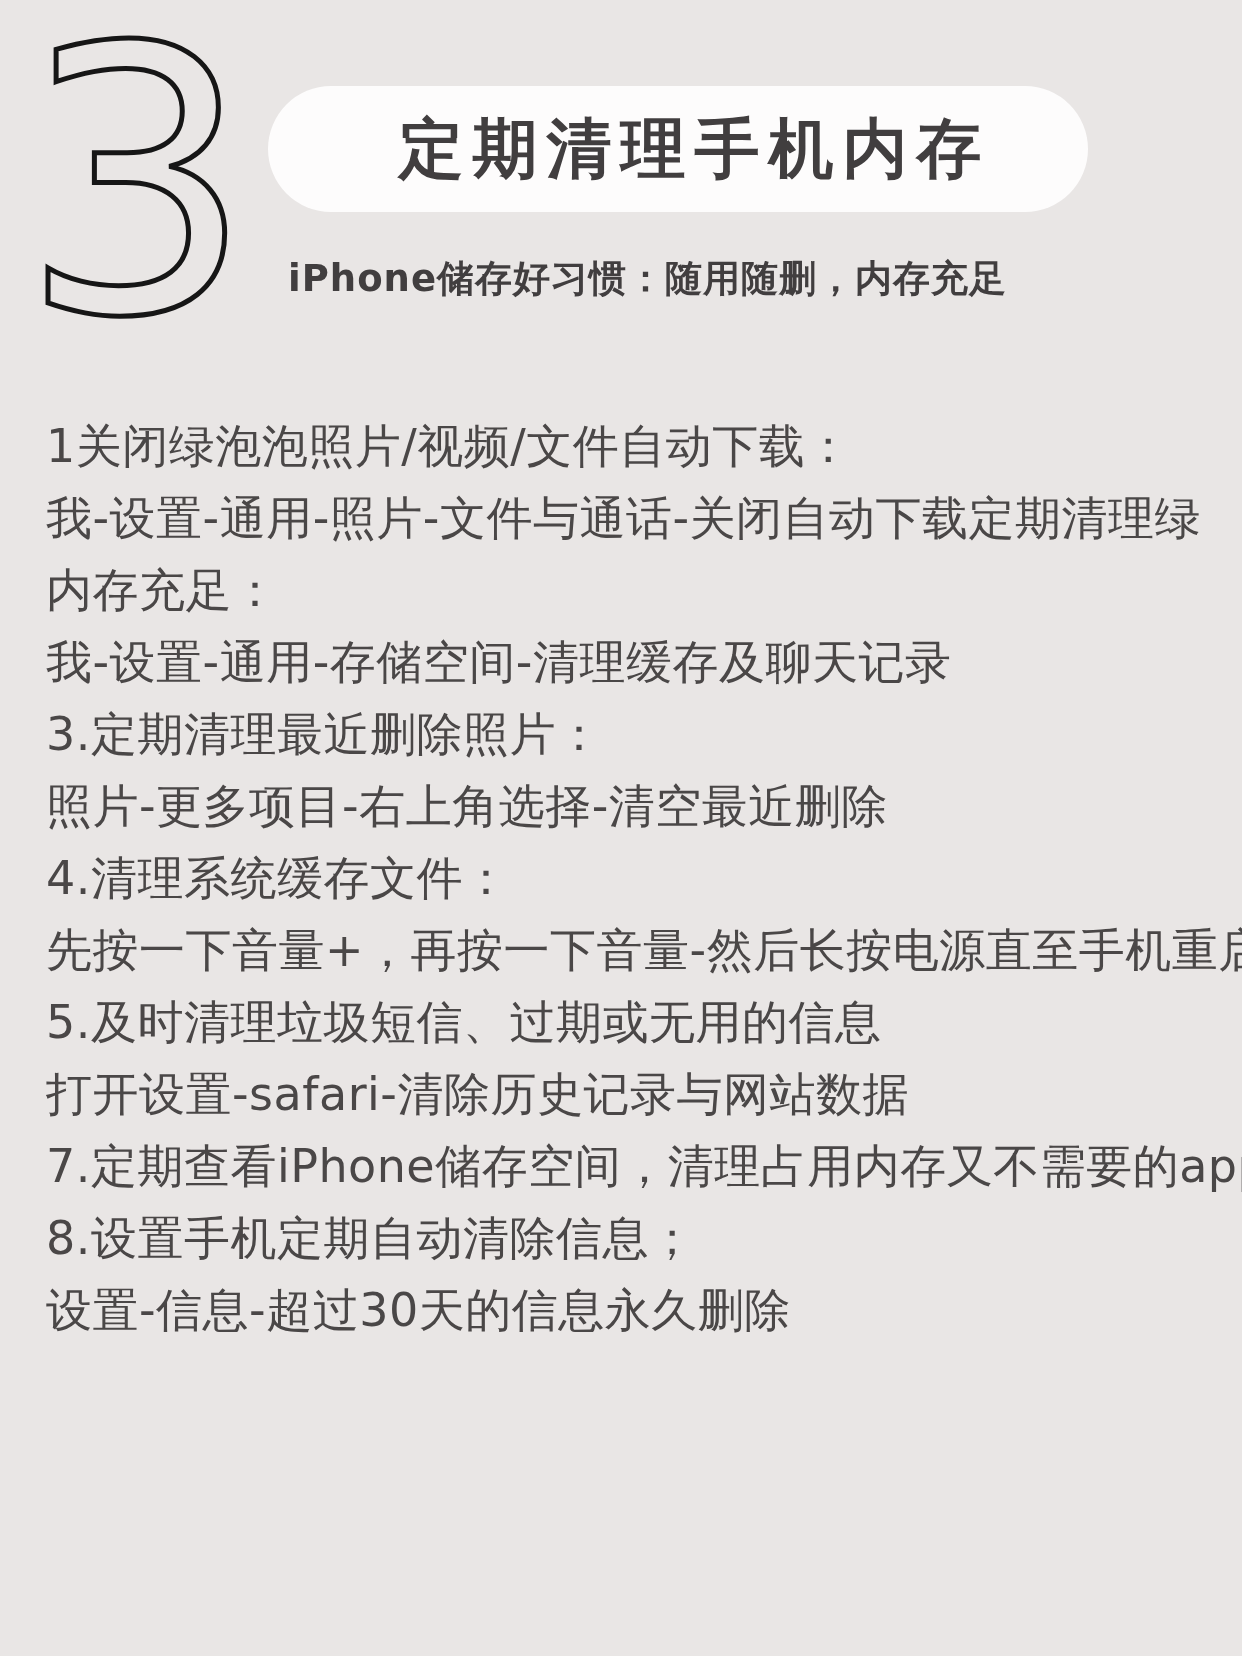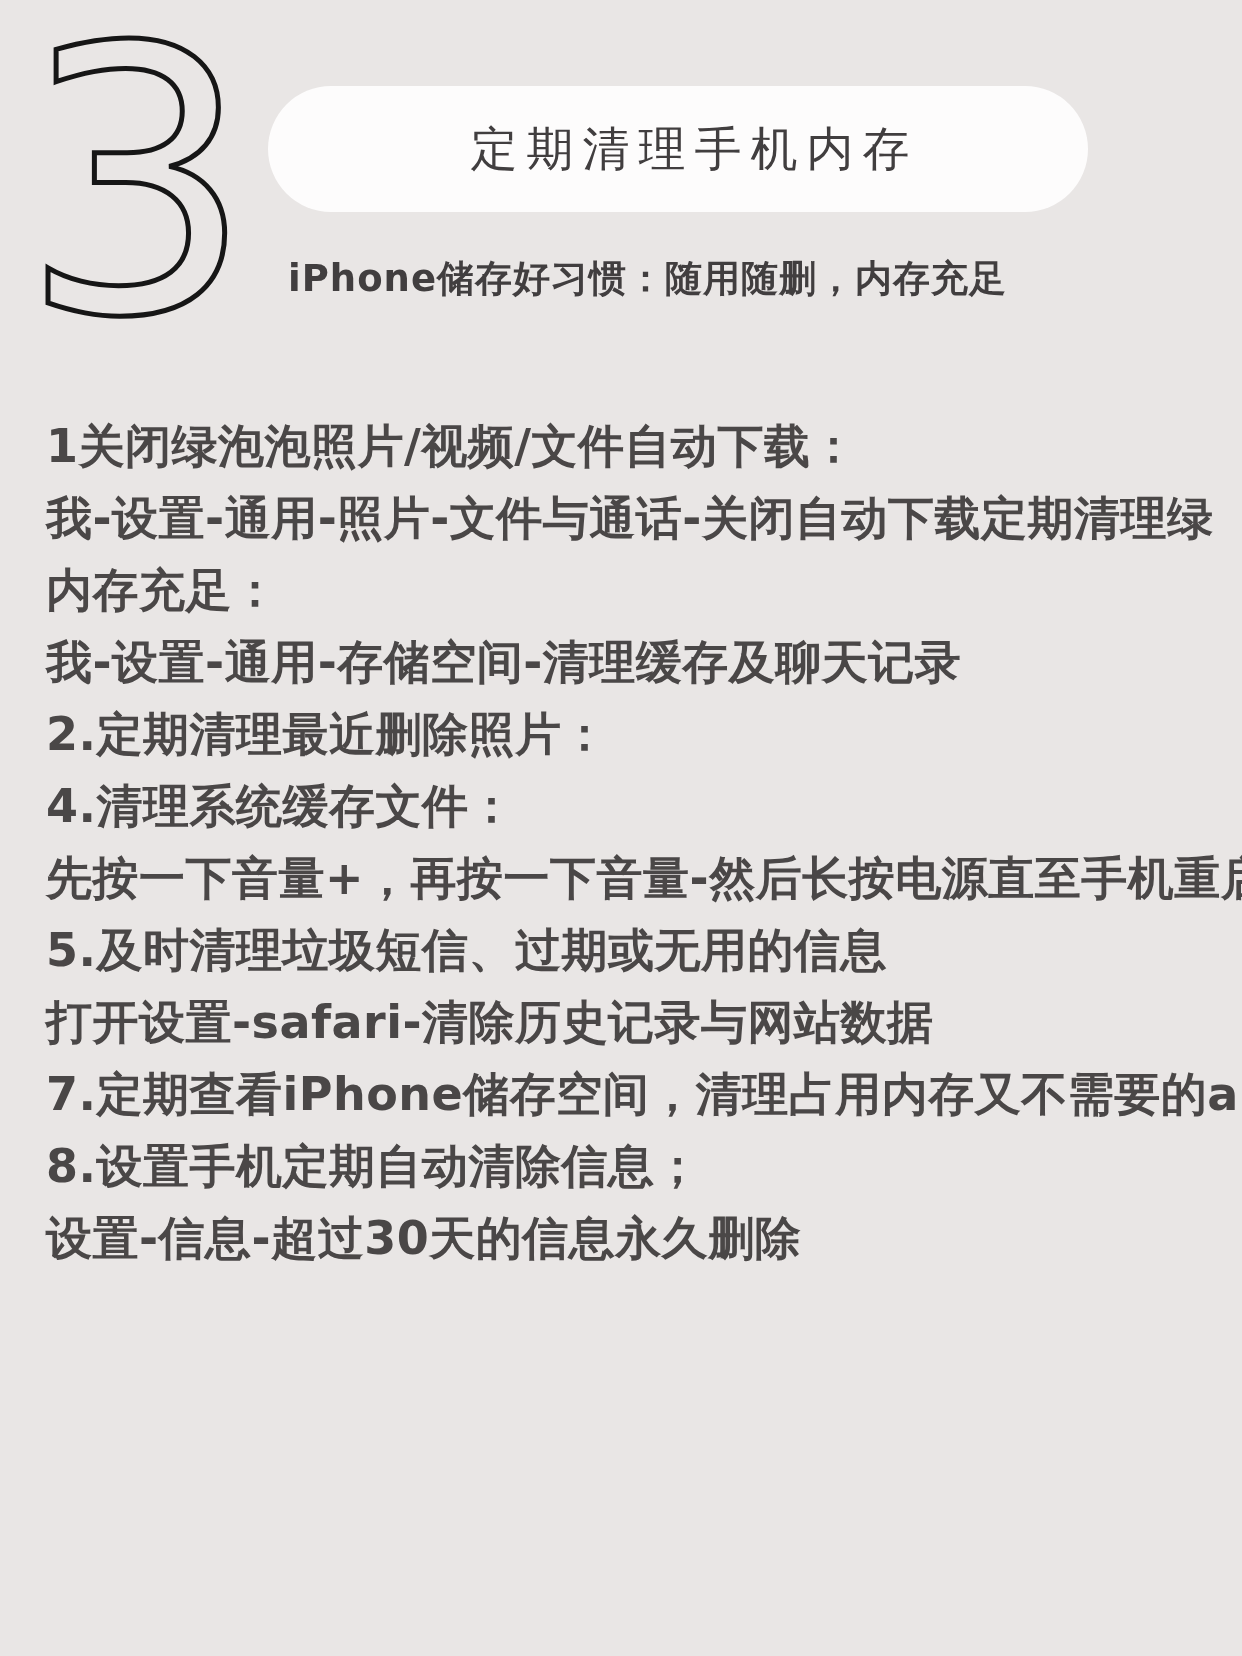--- a/index.html
+++ b/index.html
@@ -26,36 +26,36 @@
     user-select:none;
   }
   .title-pill{
     position:absolute;left:268px;top:86px;
     width:820px;height:126px;
     background:var(--pill);
     border-radius:63px;
     display:flex;align-items:center;justify-content:center;
   }
   .title{
-    font-size:47px;font-weight:normal;color:var(--title-ink);
+    font-size:65px;font-weight:bold;color:var(--title-ink);
     letter-spacing:9px;white-space:nowrap;
     transform:translateX(4px);
     margin-left:25px;
   }
   .subtitle{
     position:absolute;left:288px;top:254px;
     font-size:37px;font-weight:bold;color:var(--title-ink);
     letter-spacing:1px;white-space:nowrap;
   }
   .tips{
     position:absolute;left:46px;top:410px;
     width:1196px;
   }
   .tip{
-    font-size:46px;line-height:72px;font-weight:bold;
+    font-size:46px;line-height:72px;font-weight:normal;
     color:var(--ink);white-space:nowrap;letter-spacing:0.5px;
   }
 </style>
 </head>
 <body>
 
 <div class="poster">
 
   <div class="numeral">3</div>
 
@@ -63,21 +63,22 @@
     <span class="title">定期清理手机内存</span>
   </div>
 
   <div class="subtitle">iPhone储存好习惯：随用随删，内存充足</div>
 
   <div class="tips">
     <div class="tip">1关闭绿泡泡照片/视频/文件自动下载：</div>
     <div class="tip">我-设置-通用-照片-文件与通话-关闭自动下载定期清理绿</div>
     <div class="tip">内存充足：</div>
     <div class="tip">我-设置-通用-存储空间-清理缓存及聊天记录</div>
-    <div class="tip">2.定期清理最近删除照片：</div>
+    <div class="tip">3.定期清理最近删除照片：</div>
+    <div class="tip">照片-更多项目-右上角选择-清空最近删除</div>
     <div class="tip">4.清理系统缓存文件：</div>
     <div class="tip">先按一下音量+，再按一下音量-然后长按电源直至手机重启</div>
     <div class="tip">5.及时清理垃圾短信、过期或无用的信息</div>
     <div class="tip">打开设置-safari-清除历史记录与网站数据</div>
     <div class="tip">7.定期查看iPhone储存空间，清理占用内存又不需要的app</div>
     <div class="tip">8.设置手机定期自动清除信息；</div>
     <div class="tip">设置-信息-超过30天的信息永久删除</div>
   </div>
 
 </div>

